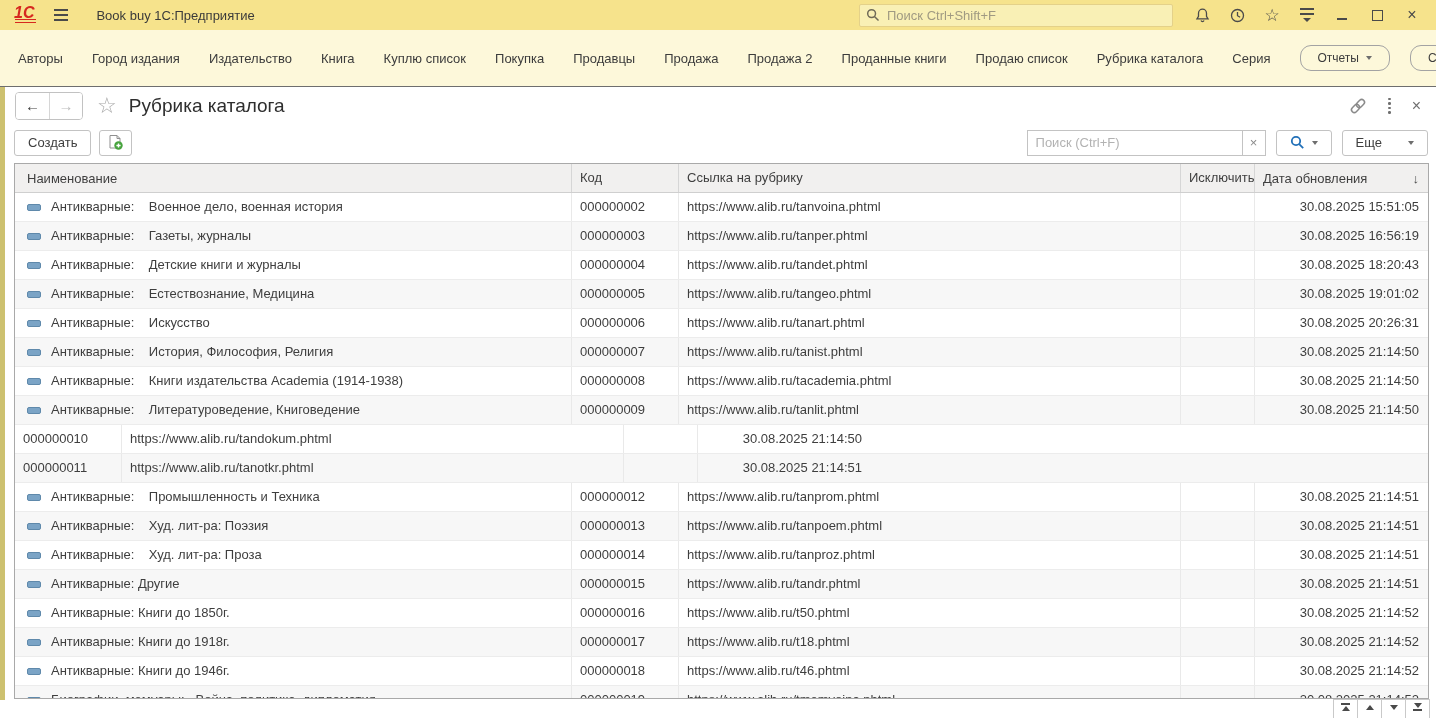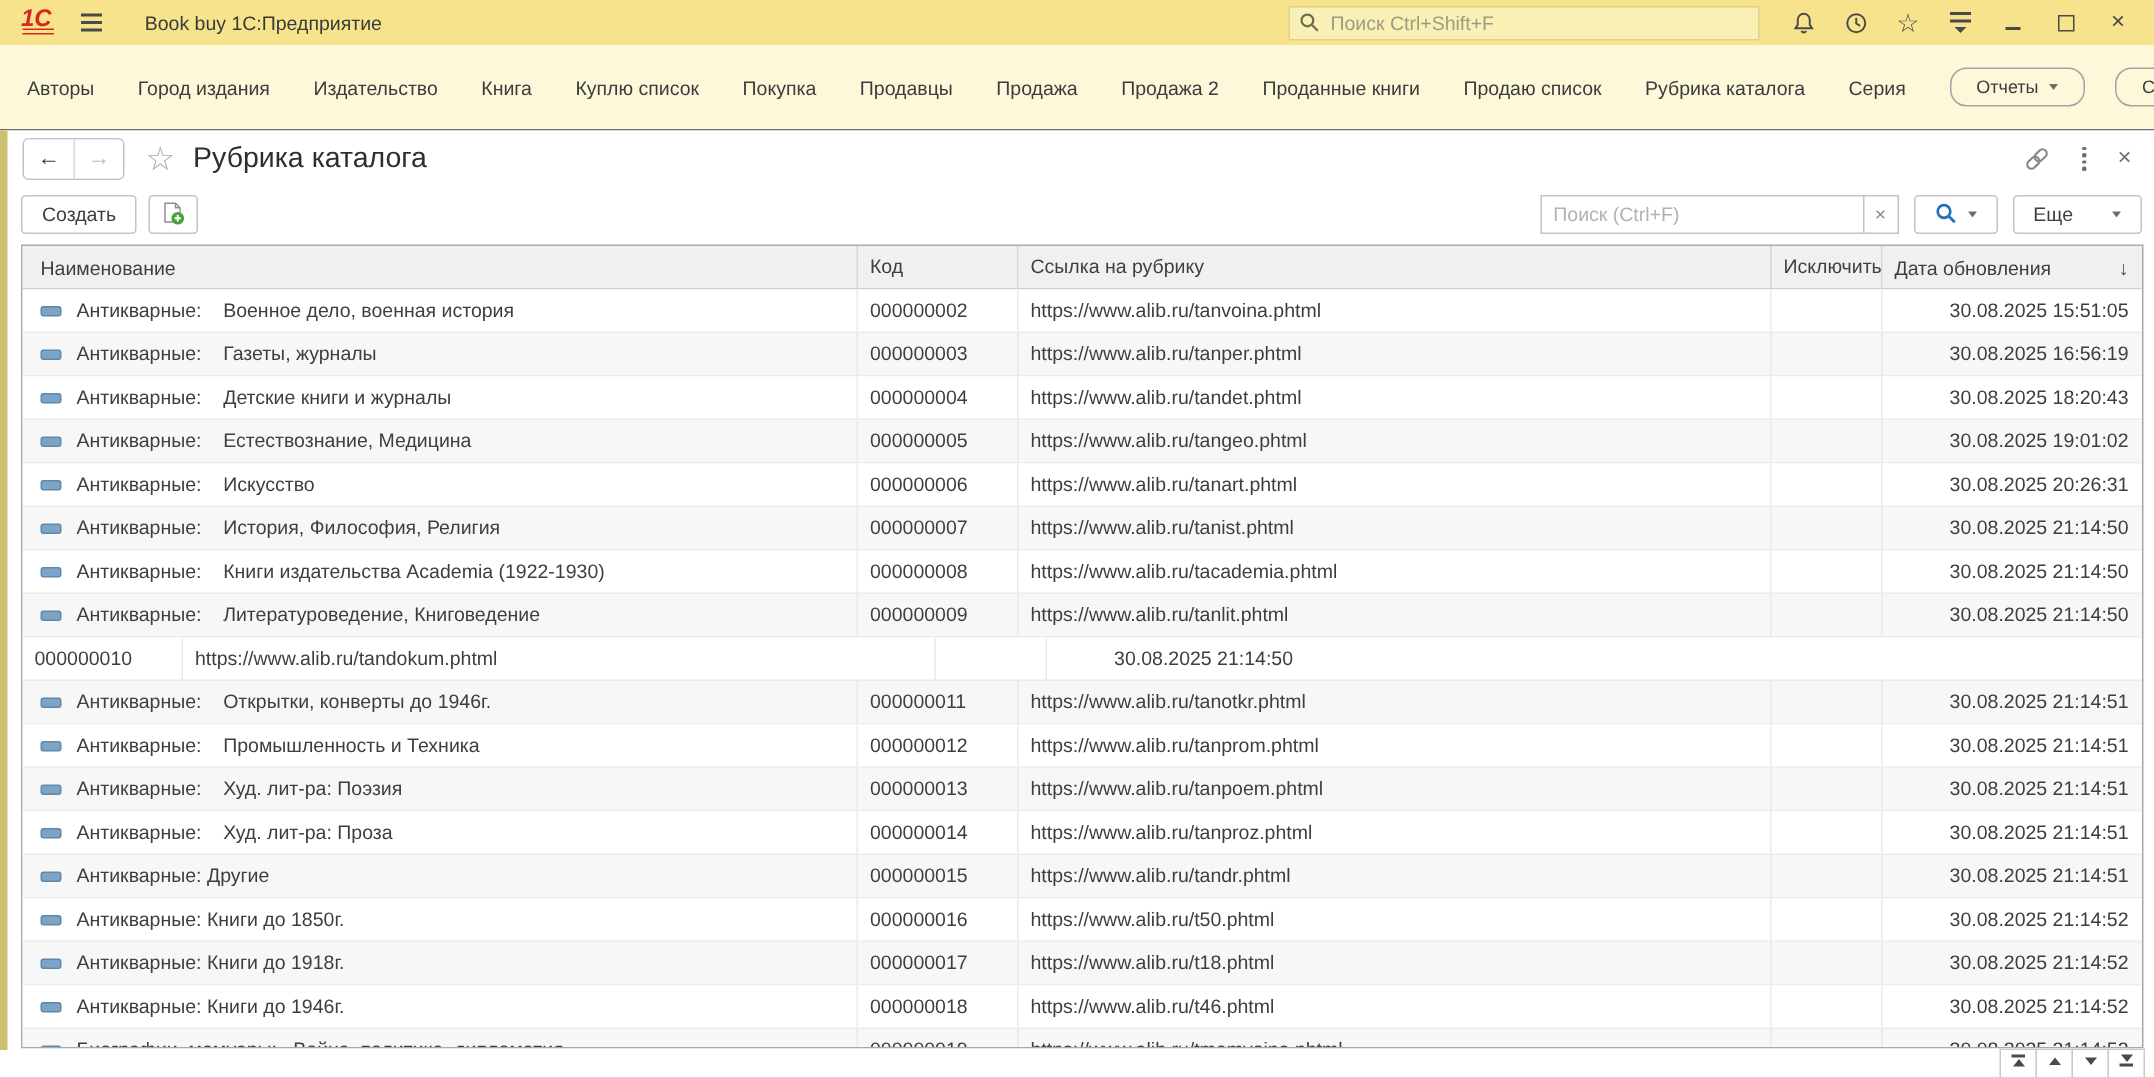--- a/index.html
+++ b/index.html
@@ -273,41 +273,40 @@
             <div class="cell c5">30.08.2025 20:26:31</div>
           </div>
           <div class="grid-row">
             <div class="cell c1"><span class="dash"></span><span>Антикварные:    История, Философия, Религия</span></div>
             <div class="cell c2">000000007</div>
             <div class="cell c3">https://www.alib.ru/tanist.phtml</div>
             <div class="cell c4"></div>
             <div class="cell c5">30.08.2025 21:14:50</div>
           </div>
           <div class="grid-row">
-            <div class="cell c1"><span class="dash"></span><span>Антикварные:    Книги издательства Academia (1922-1930)</span></div>
+            <div class="cell c1"><span class="dash"></span><span>Антикварные:    Книги издательства Academia (1914-1938)</span></div>
             <div class="cell c2">000000008</div>
             <div class="cell c3">https://www.alib.ru/tacademia.phtml</div>
             <div class="cell c4"></div>
             <div class="cell c5">30.08.2025 21:14:50</div>
           </div>
           <div class="grid-row">
             <div class="cell c1"><span class="dash"></span><span>Антикварные:    Литературоведение, Книговедение</span></div>
             <div class="cell c2">000000009</div>
             <div class="cell c3">https://www.alib.ru/tanlit.phtml</div>
             <div class="cell c4"></div>
             <div class="cell c5">30.08.2025 21:14:50</div>
           </div>
           <div class="grid-row">
             <div class="cell c2">000000010</div>
             <div class="cell c3">https://www.alib.ru/tandokum.phtml</div>
             <div class="cell c4"></div>
             <div class="cell c5">30.08.2025 21:14:50</div>
           </div>
           <div class="grid-row">
-            <div class="cell c1"><span class="dash"></span><span>Антикварные:    Открытки, конверты до 1946г.</span></div>
             <div class="cell c2">000000011</div>
             <div class="cell c3">https://www.alib.ru/tanotkr.phtml</div>
             <div class="cell c4"></div>
             <div class="cell c5">30.08.2025 21:14:51</div>
           </div>
           <div class="grid-row">
             <div class="cell c1"><span class="dash"></span><span>Антикварные:    Промышленность и Техника</span></div>
             <div class="cell c2">000000012</div>
             <div class="cell c3">https://www.alib.ru/tanprom.phtml</div>
             <div class="cell c4"></div>

